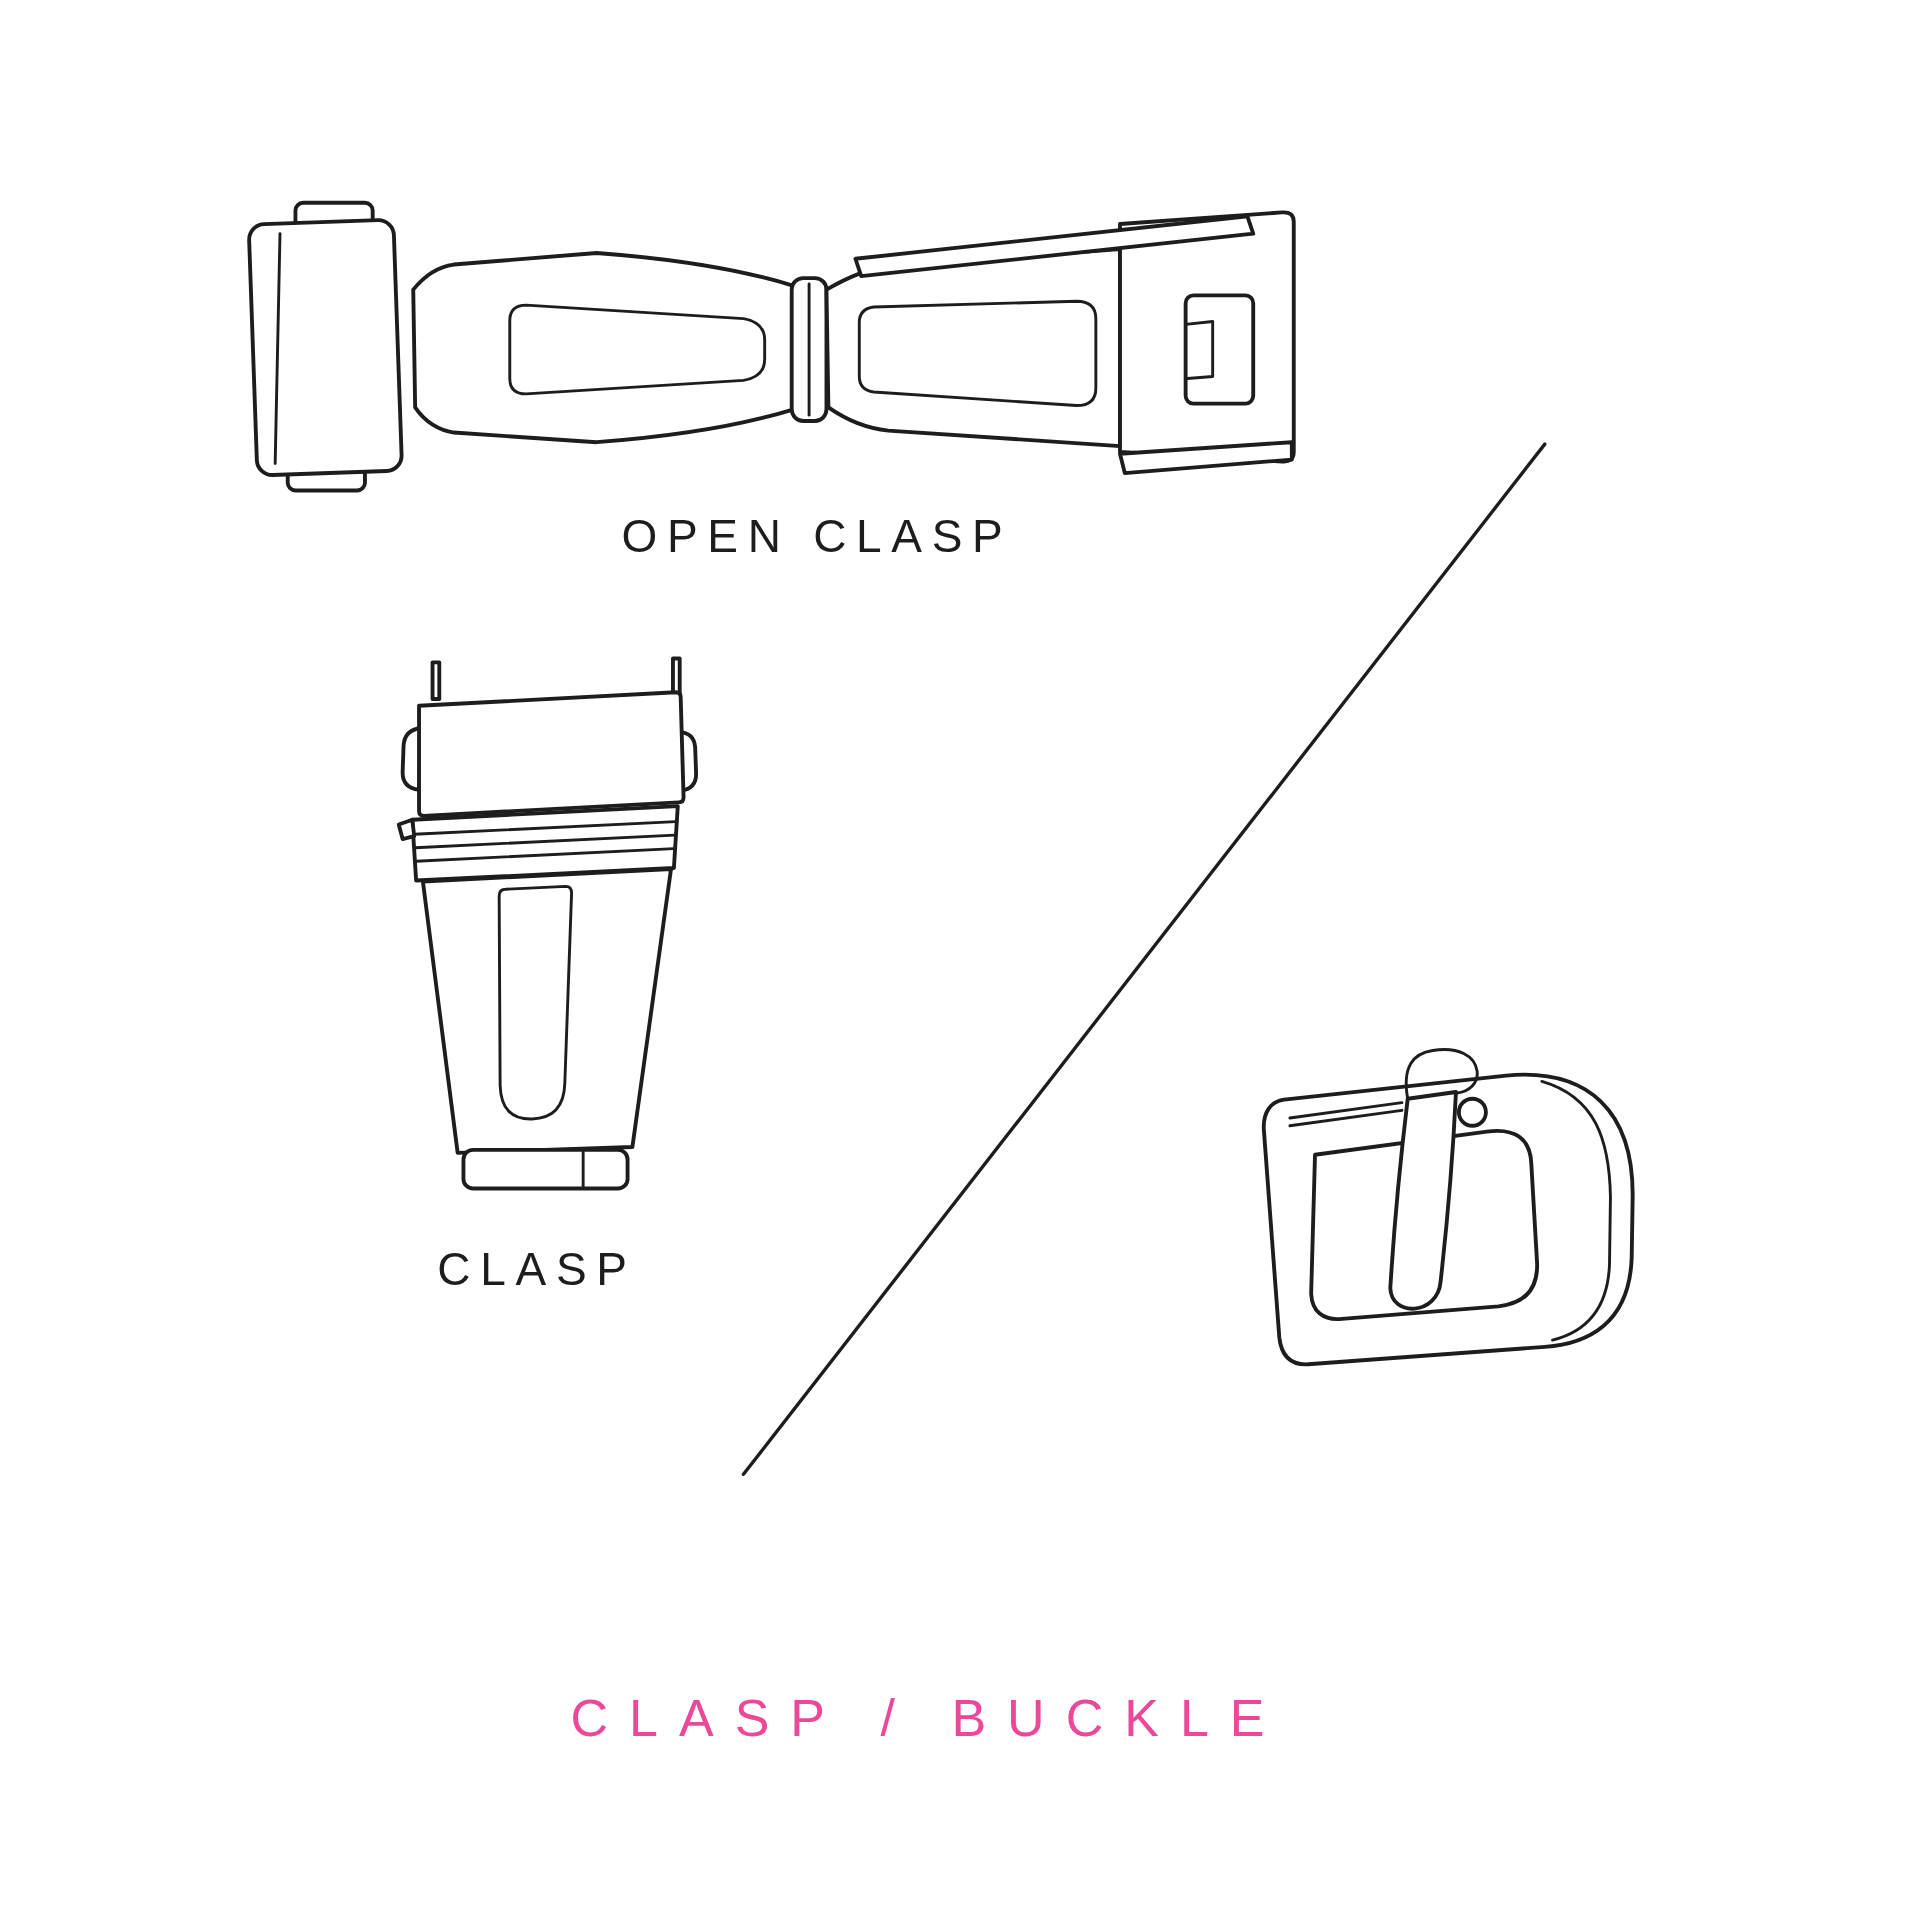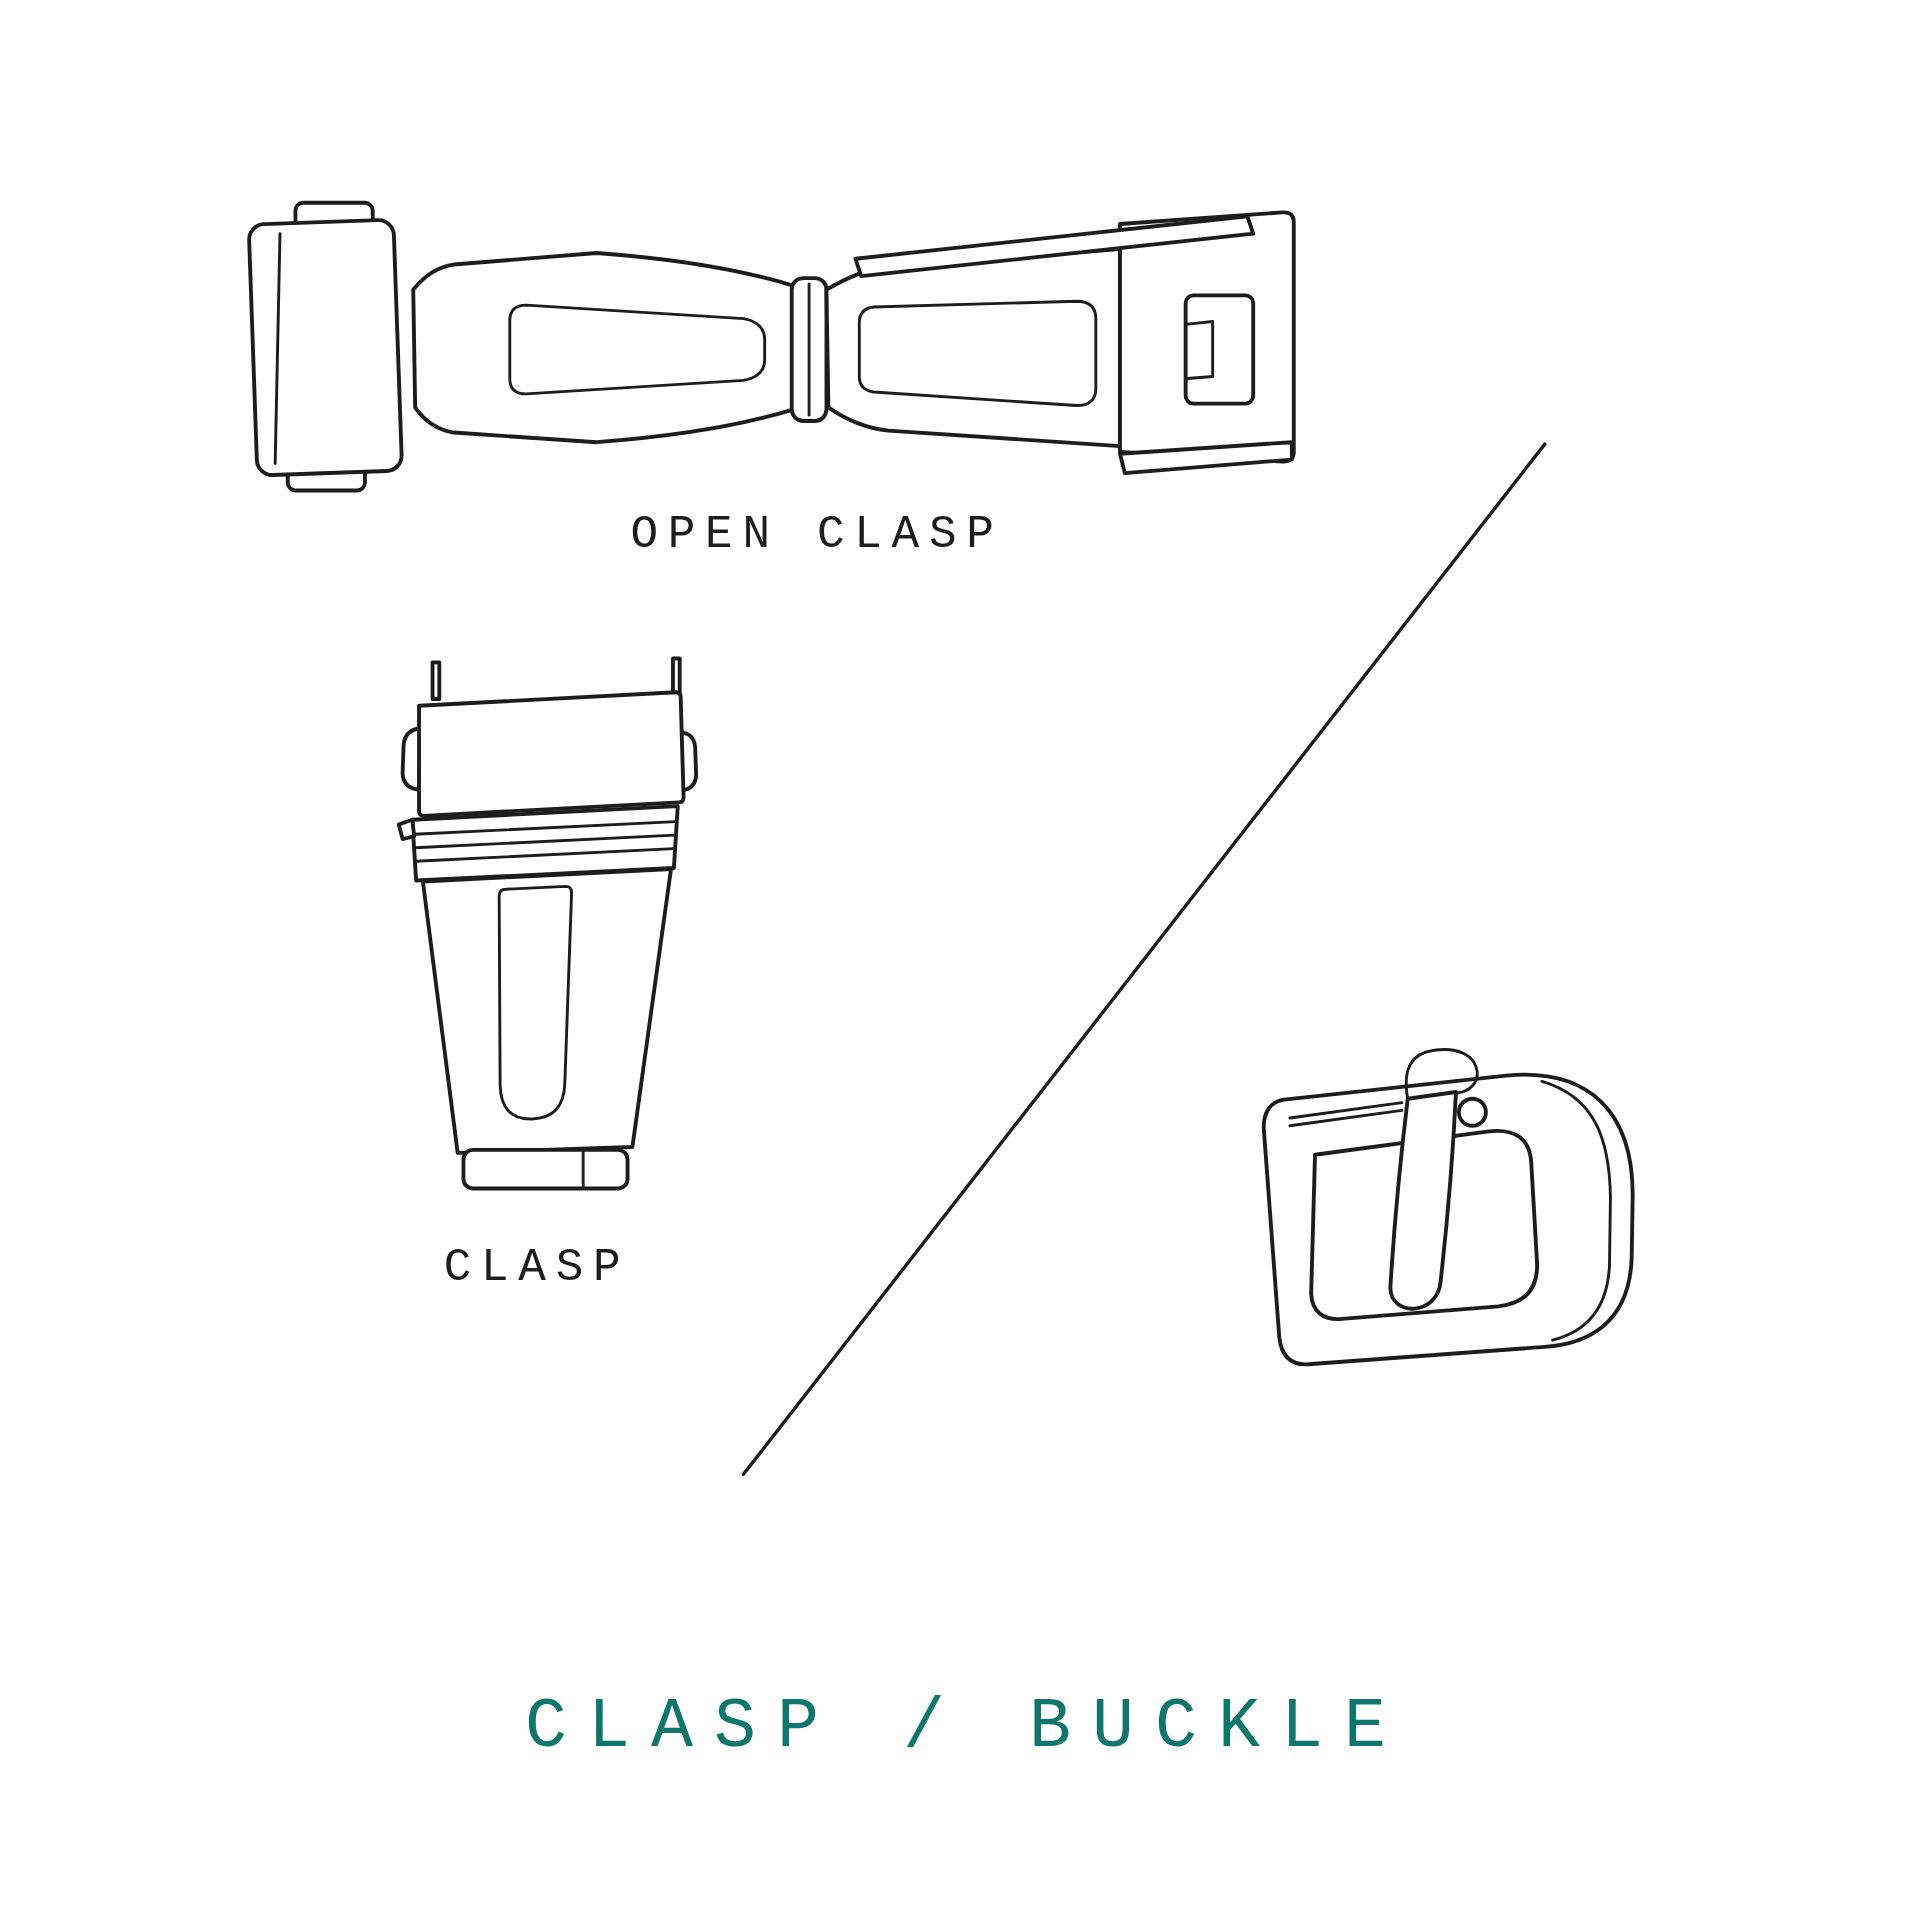--- a/index.html
+++ b/index.html
@@ -1,43 +1,43 @@
 <!DOCTYPE html>
 <html><head>
 <meta charset="utf-8">
 <style>
   html,body{margin:0;padding:0;background:#ffffff;}
   .canvas{
     position:relative;
     width:1931px;height:1931px;
     background:#ffffff;
-    font-family:Liberation Mono, monospace;
+    font-family:Liberation Sans, sans-serif;
     overflow:hidden;
   }
   svg.art{position:absolute;left:0;top:0;width:1931px;height:1931px;}
   svg.art .shape{fill:#ffffff;stroke:#1d1d1d;stroke-width:4;stroke-linejoin:round;stroke-linecap:round;}
   svg.art .thin{fill:none;stroke:#1d1d1d;stroke-width:3;stroke-linejoin:round;stroke-linecap:round;}
   svg.art .divider{fill:none;stroke:#1d1d1d;stroke-width:3.5;stroke-linecap:round;}
   .label{
     position:absolute;
     transform:translateX(-50%);
     color:#1d1d1d;
     font-size:46px;
     letter-spacing:9.7px;
     font-weight:500;
     white-space:nowrap;
   }
   .label-open{left:817px;top:509px;}
   .label-closed{left:537px;top:1242px;}
   .title{
     position:absolute;
     transform:translateX(-50%);
-    left:966px;top:1688px;
-    color:#0f766e;
-    font-size:70px;
+    left:928px;top:1688px;
+    color:#ec4899;
+    font-size:52px;
     letter-spacing:21px;
     font-weight:500;
     white-space:nowrap;
   }
 </style>
 </head>
 <body>
 
 <div class="canvas">
 

